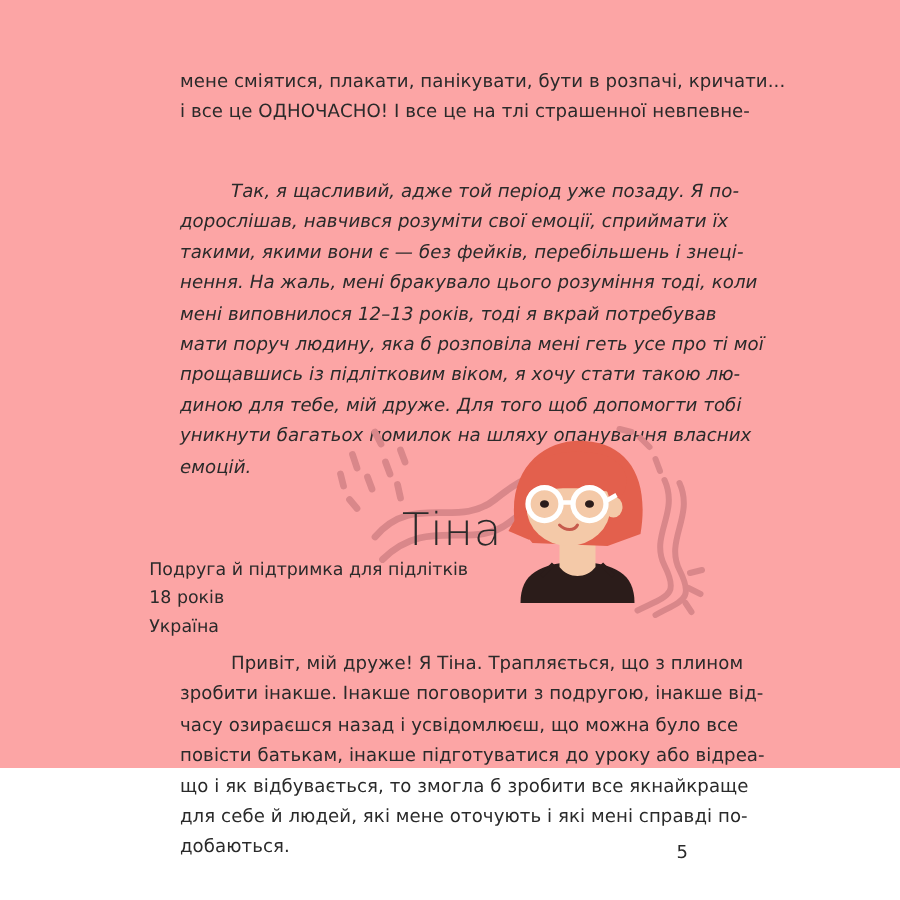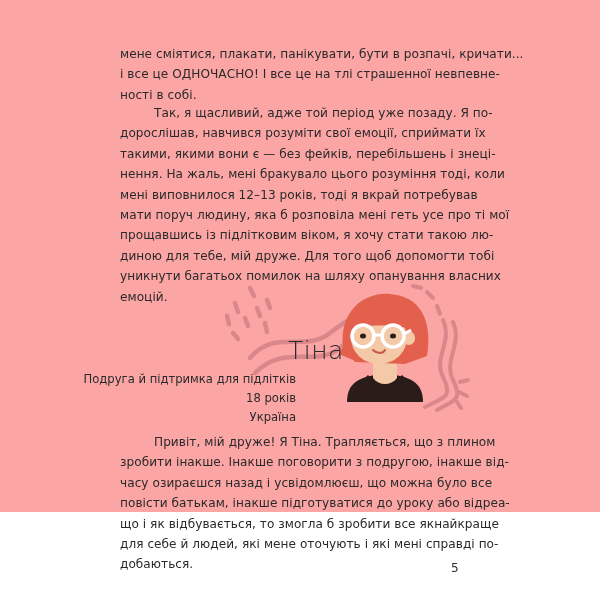--- a/index.html
+++ b/index.html
@@ -5,36 +5,35 @@
   html, body { margin:0; padding:0; }
   body { width:600px; height:600px; background:#ffffff; position:relative; overflow:hidden;
          font-family:"DejaVu Sans", sans-serif; color:#2a2a2a; }
   .page { position:absolute; left:0; top:0; width:600px; height:512px; background:#fca5a5; }
   .para { position:absolute; left:120px; width:357px; font-size:12.1px; line-height:20.4px;
           text-align:justify; letter-spacing:0.05px; }
   .para .line { display:block; white-space:nowrap; text-align-last:justify; }
   .para .line.last { text-align-last:left; }
   .indent { padding-left:34px; }
   .p1 { top:44px; }
-  .p2 { top:103px; }
+  .p2 { top:117px;font-style:italic; }
   .p3 { top:432px; }
-  .name { position:absolute; left:288px; top:336px; font-size:25px; font-weight:300; color:#2a2a2a; font-family:"DejaVu Sans", sans-serif; letter-spacing:0.5px; }
-  .role { position:absolute; right:304px; top:370px; font-size:11.6px; line-height:19px; text-align:right; white-space:nowrap; }
+  .name { position:absolute; left:268px; top:336px; font-size:30px; font-weight:300; color:#2a2a2a; font-family:"DejaVu Sans", sans-serif; letter-spacing:0.5px; }
+  .role { position:absolute; right:288px; top:370px; font-size:11.6px; line-height:19px; white-space:nowrap; }
   .pagenum { position:absolute; left:451px; top:561px; font-size:12px; }
   svg { position:absolute; }
 </style>
 </head>
 <body>
 
 <div class="page">
 
   <div class="para p1">
     <span class="line">мене сміятися, плакати, панікувати, бути в розпачі, кричати...</span>
     <span class="line">і все це ОДНОЧАСНО! І все це на тлі страшенної невпевне-</span>
-    <span class="line last">ності в собі.</span>
   </div>
 
   <div class="para p2">
     <span class="line indent">Так, я щасливий, адже той період уже позаду. Я по-</span>
     <span class="line">дорослішав, навчився розуміти свої емоції, сприймати їх</span>
     <span class="line">такими, якими вони є — без фейків, перебільшень і знеці-</span>
     <span class="line">нення. На жаль, мені бракувало цього розуміння тоді, коли</span>
     <span class="line">мені виповнилося 12–13 років, тоді я вкрай потребував</span>
     <span class="line">мати поруч людину, яка б розповіла мені геть усе про ті мої</span>
     <span class="line">прощавшись із підлітковим віком, я хочу стати такою лю-</span>

